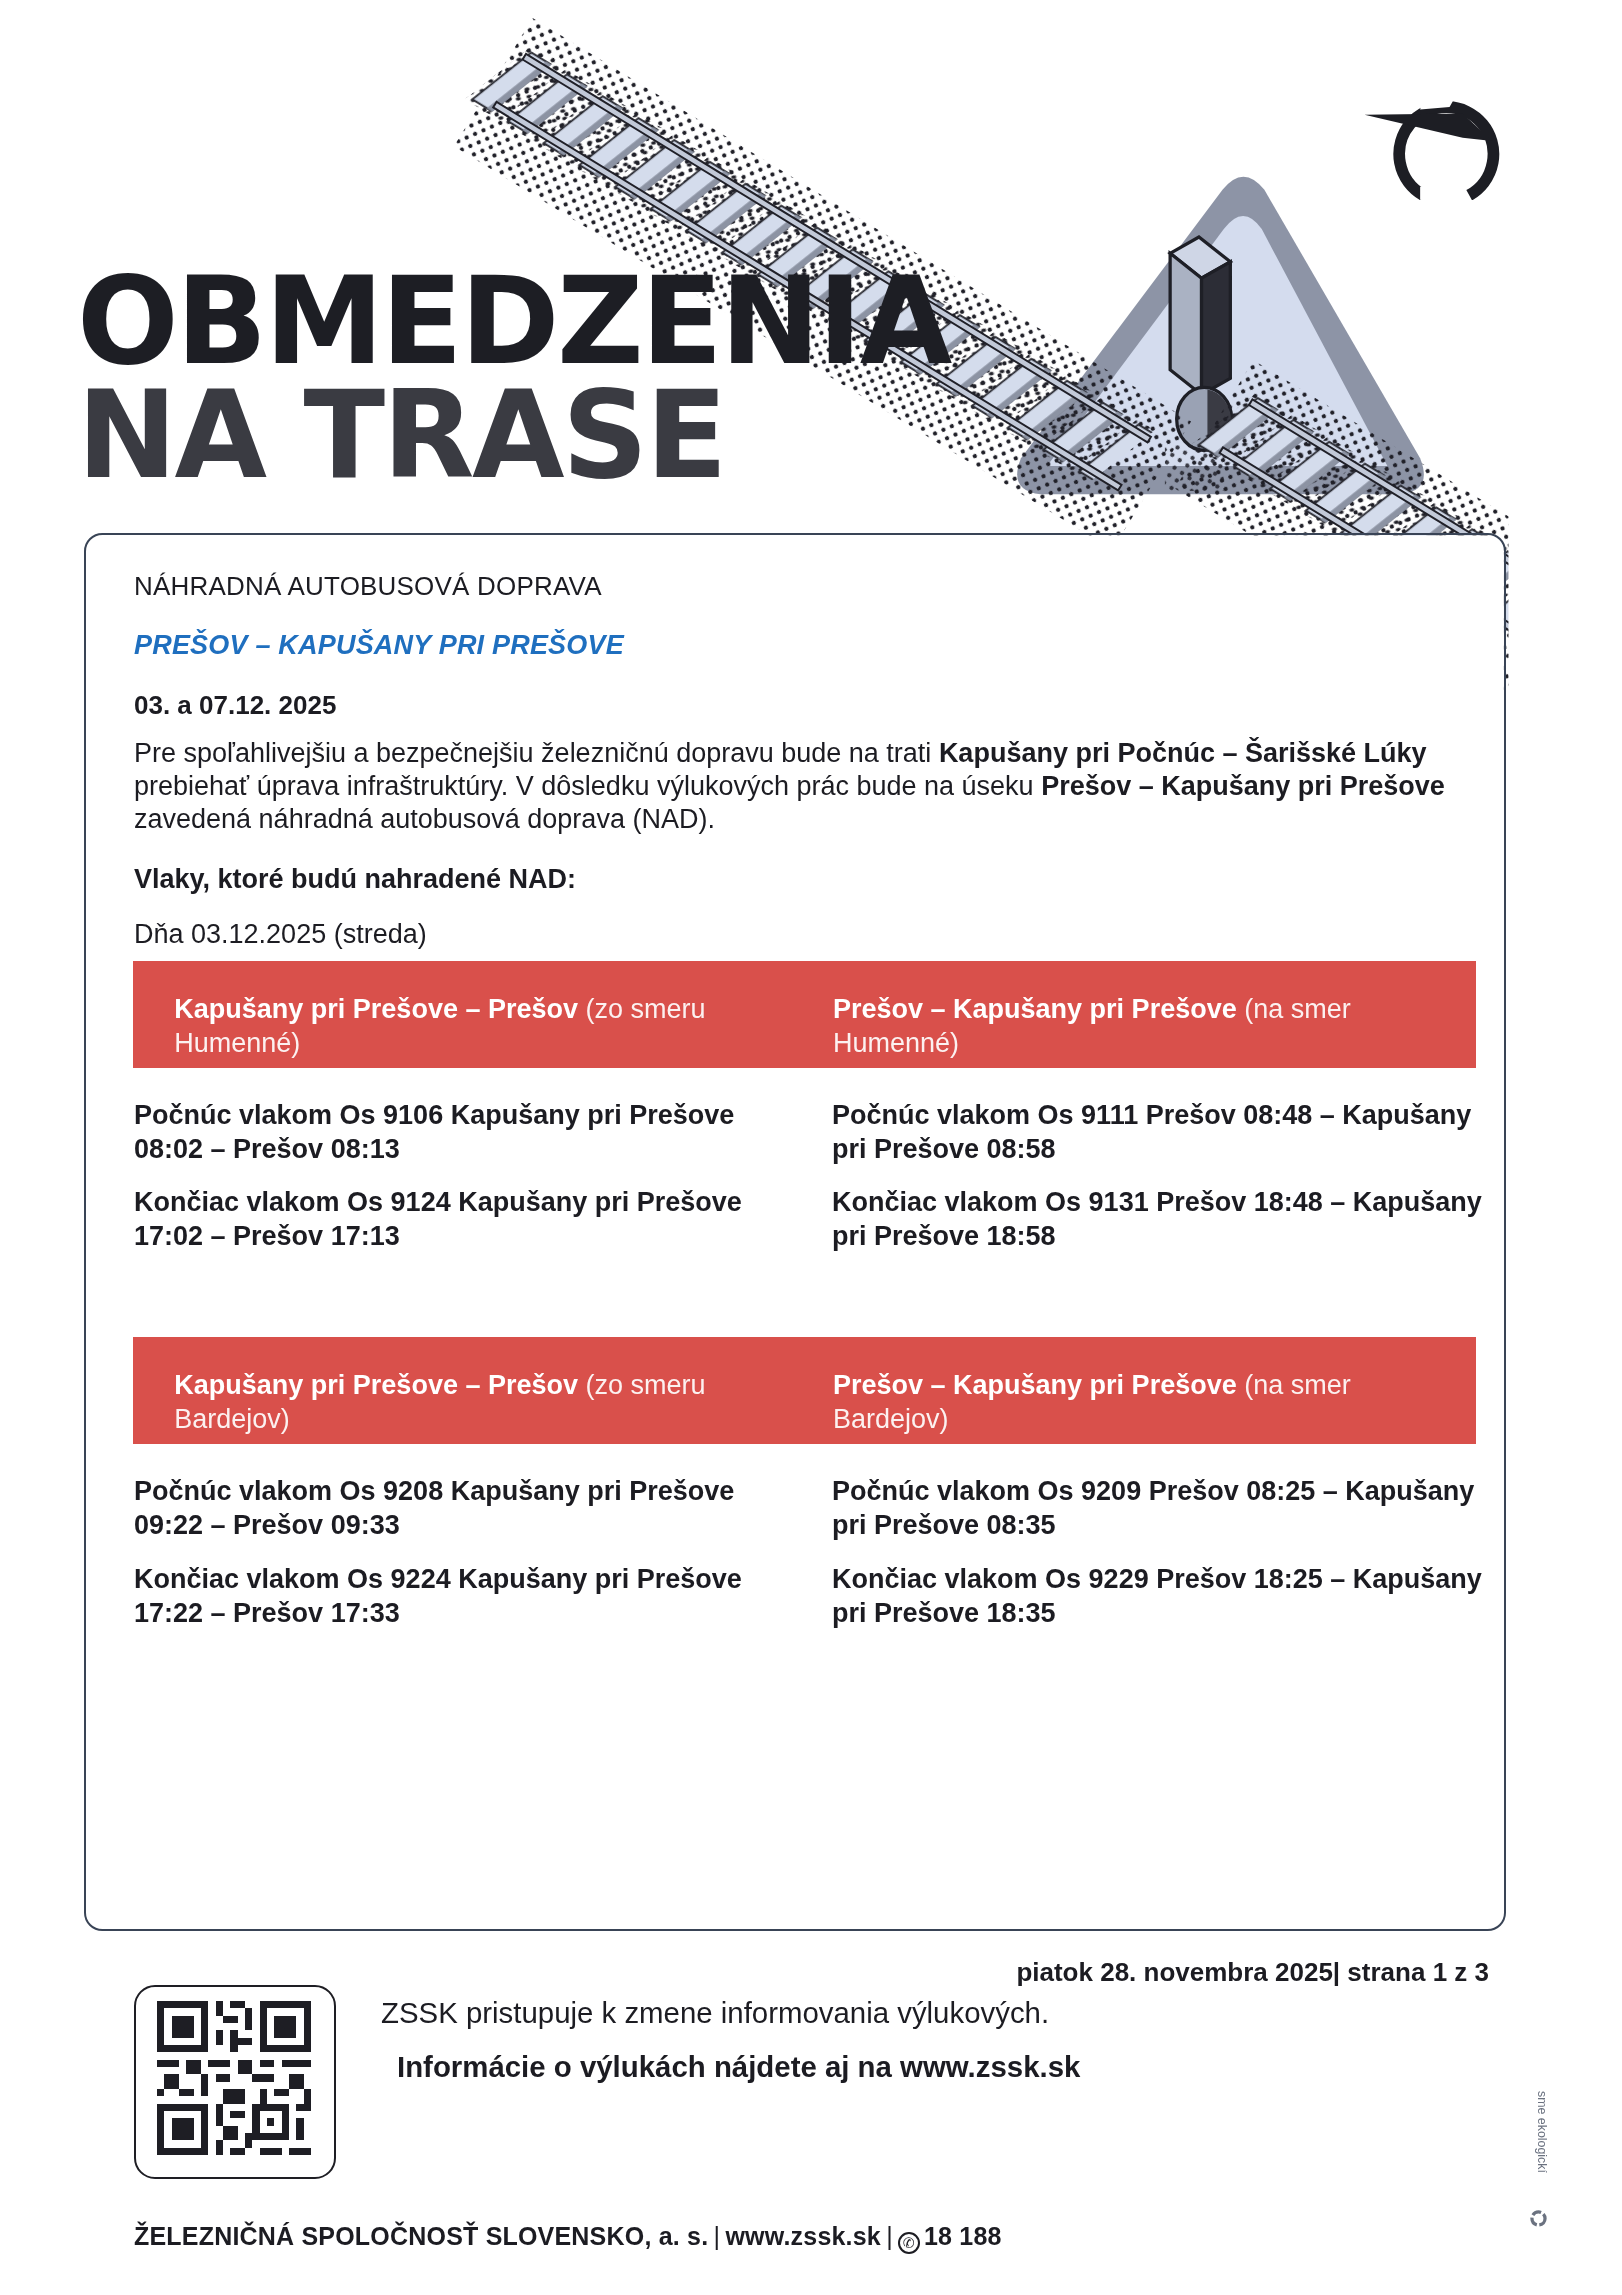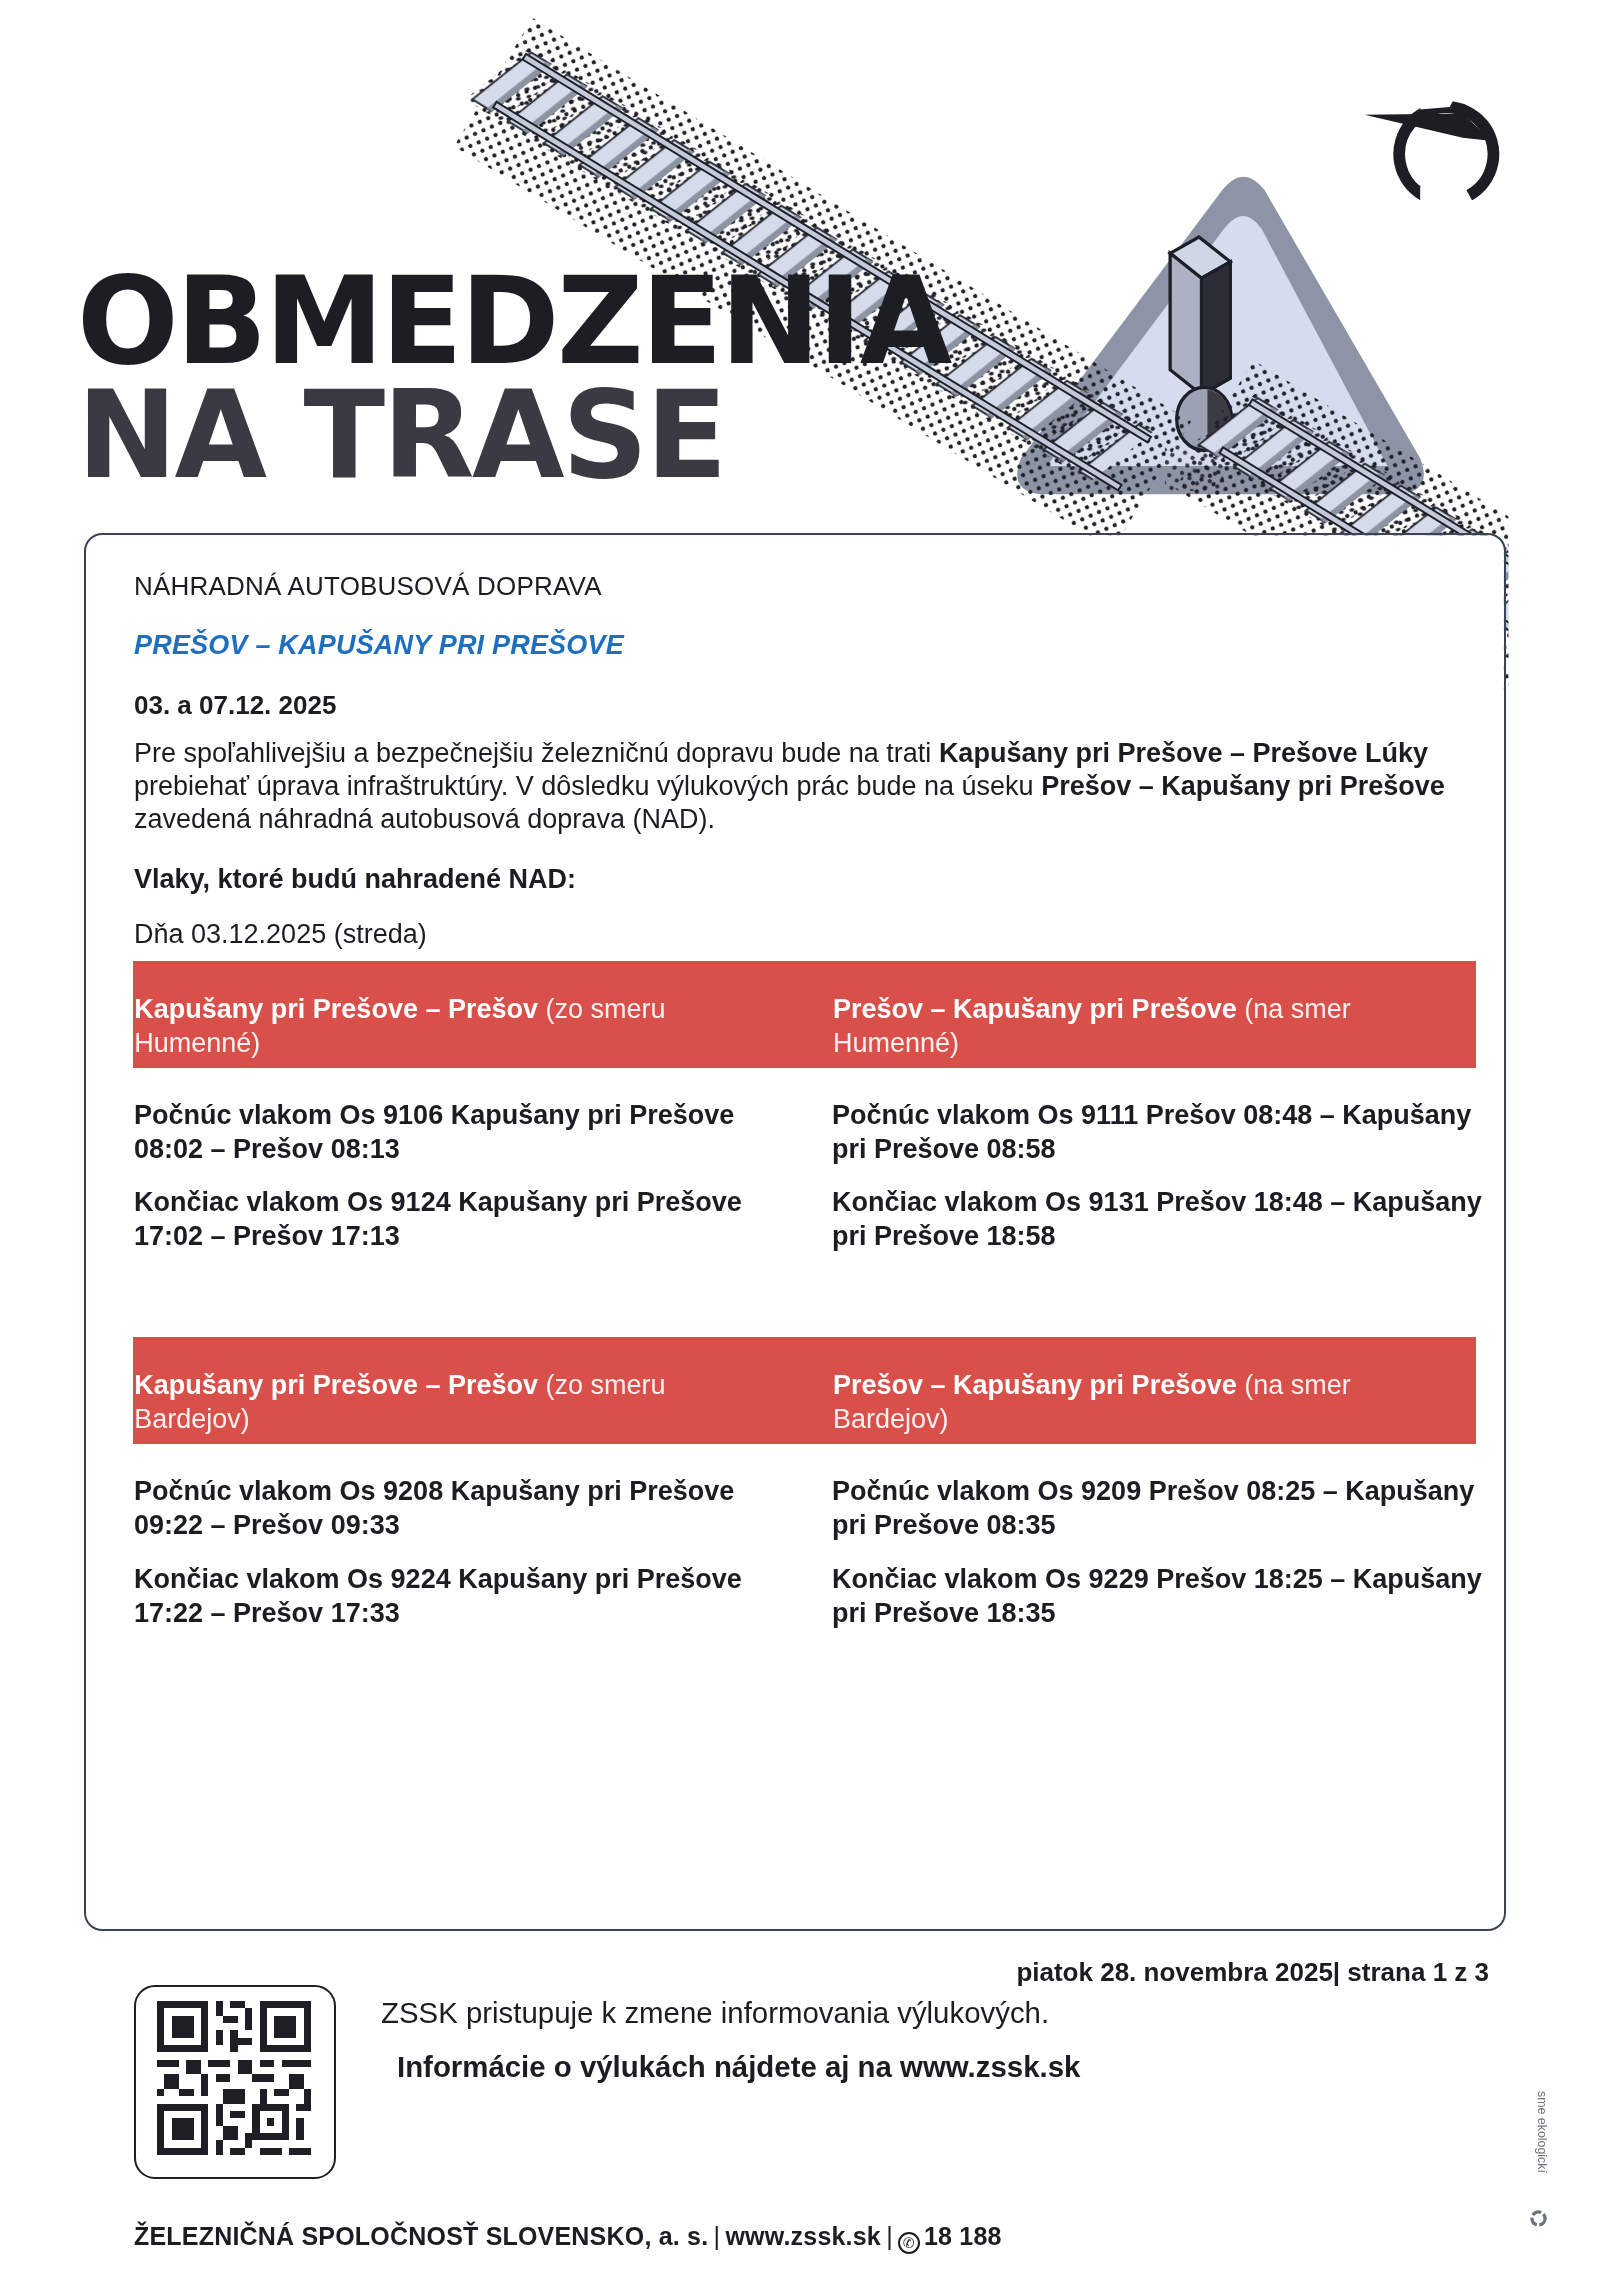--- a/index.html
+++ b/index.html
@@ -27,21 +27,21 @@
     .dates { top: 690px; font-size: 26px; font-weight: 700; color: #1c1c22; }
     .intro { top: 737px; width: 1358px; font-size: 27px; line-height: 33px; color: #1c1c22; }
     .intro b { font-weight: 700; }
     .trains-label { top: 864px; font-size: 27px; font-weight: 700; }
     .day-label { top: 919px; font-size: 27px; font-weight: 400; }
 
     .band { position: absolute; left: 133px; width: 1343px; height: 107px; background: #d9504b; }
     .band .col { position: absolute; top: 31px; width: 609px; font-size: 27px; line-height: 34px; color: #ffffff; }
     .band .col b { font-weight: 700; }
     .band .col .light { font-weight: 300; opacity: 0.92; }
-    .band .c1 { left: 1.3px; }
+    .band .c1 { left: 1.3px; padding-left: 40px; }
     .band .c2 { left: 700px; }
 
     .rows { position: absolute; left: 134px; width: 1341px; }
     .row { position: absolute; font-size: 27px; line-height: 34px; font-weight: 700; color: #1c1c22; width: 654px; }
     .row.l { left: 0; }
     .row.r { left: 698px; }
 
     
     .date-line { position: absolute; right: 134px; top: 1957px; font-size: 26px; font-weight: 700; color: #1c1c22; margin: 0; }
     .qr-box { position: absolute; left: 134px; top: 1985px; width: 202px; height: 194px;
@@ -110,21 +110,21 @@
   <rect x="95" y="140" width="30" height="20" fill="#fff"></rect>
   <polygon points="10,30 160,28 205,70 160,65" fill="#1d1e24"></polygon>
   <polygon points="100,4 150,0 140,18 95,22" fill="#fff"></polygon>
 </svg>
 
 <div class="main-box"></div>
 
 <p class="txt section-kicker">NÁHRADNÁ AUTOBUSOVÁ DOPRAVA</p>
 <p class="txt route-title">PREŠOV – KAPUŠANY PRI PREŠOVE</p>
 <p class="txt dates">03. a 07.12. 2025</p>
-<p class="txt intro"><span>Pre spoľahlivejšiu a bezpečnejšiu železničnú dopravu bude na trati </span><b>Kapušany pri Prešove – Prešove Lúky</b><span> prebiehať úprava infraštruktúry. V dôsledku výlukových prác bude na úseku </span><b>Prešov – Kapušany pri Prešove</b><span> zavedená náhradná autobusová doprava (NAD).</span></p>
+<p class="txt intro"><span>Pre spoľahlivejšiu a bezpečnejšiu železničnú dopravu bude na trati </span><b>Kapušany pri Počnúc – Šarišské Lúky</b><span> prebiehať úprava infraštruktúry. V dôsledku výlukových prác bude na úseku </span><b>Prešov – Kapušany pri Prešove</b><span> zavedená náhradná autobusová doprava (NAD).</span></p>
 <p class="txt trains-label">Vlaky, ktoré budú nahradené NAD:</p>
 <p class="txt day-label">Dňa 03.12.2025 (streda)</p>
 
 <div class="band" style="top:961px">
   <div class="col c1"><b>Kapušany pri Prešove – Prešov</b><span class="light"> (zo smeru Humenné)</span></div>
   <div class="col c2"><b>Prešov – Kapušany pri Prešove</b><span class="light"> (na smer Humenné)</span></div>
 </div>
 <div class="rows" style="top:1098px">
   <div class="row l" style="top:0">Počnúc vlakom Os 9106 Kapušany pri Prešove 08:02 – Prešov 08:13</div>
   <div class="row r" style="top:0">Počnúc vlakom Os 9111 Prešov 08:48 – Kapušany pri Prešove 08:58</div>

